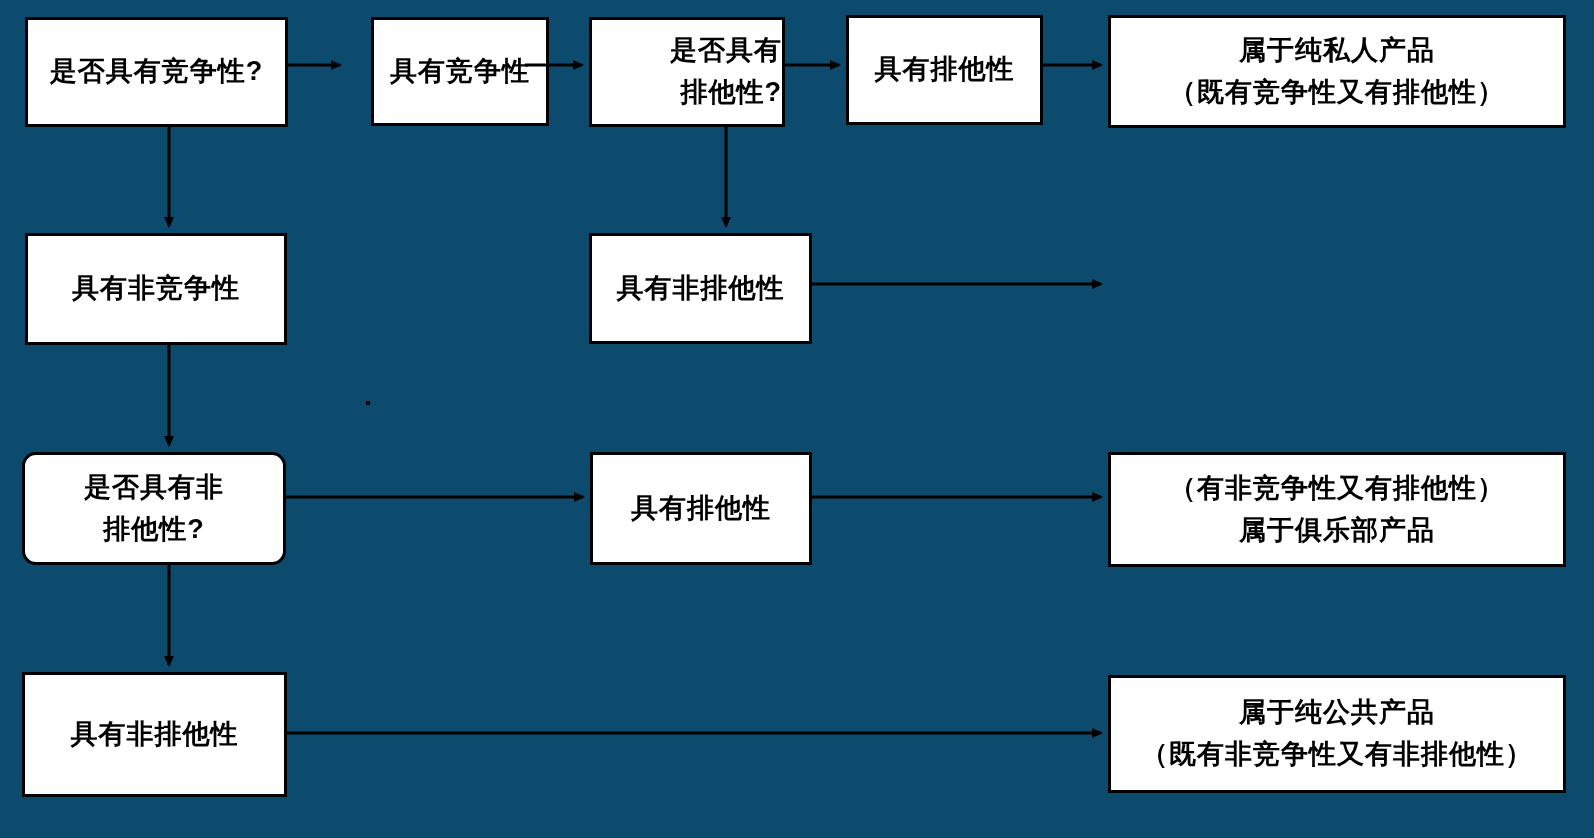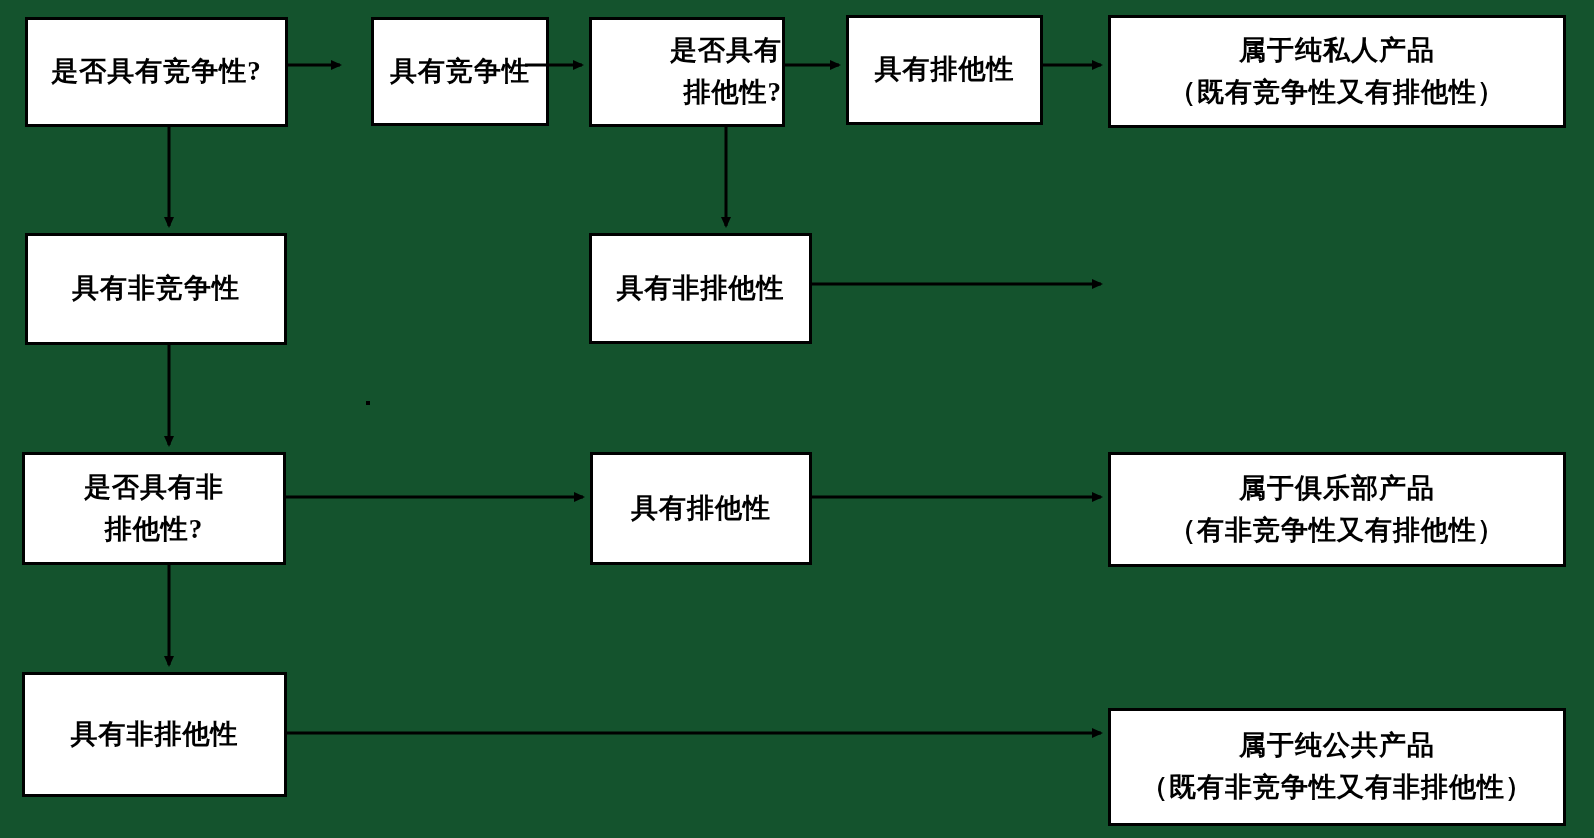--- a/index.html
+++ b/index.html
@@ -4,22 +4,22 @@
 <style>
   html, body {
     margin: 0;
     padding: 0;
     background: #ffffff;
   }
   #stage {
     position: relative;
     width: 1594px;
     height: 838px;
-    background: #14532d;
-    font-family: Liberation Serif, serif;
+    background: #0c4a6e;
+    font-family: Liberation Sans, sans-serif;
     color: #000000;
     overflow: hidden;
   }
   .node {
     position: absolute;
     box-sizing: border-box;
     border: 3px solid #000000;
     background: #ffffff;
     display: flex;
     flex-direction: column;
@@ -38,26 +38,26 @@
   .n-q-competitive   { left: 25px;   top: 17px;  width: 263px; height: 110px; }
   .n-has-competitive { left: 347px;  top: 17px;  width: 178px; height: 109px; margin-left: 24px; }
   .n-q-exclusive     { left: 589px;  top: 17px;  width: 196px; height: 110px; align-items: flex-end; }
   .n-has-exclusive   { left: 846px;  top: 15px;  width: 197px; height: 110px; }
   .n-pure-private    { left: 1108px; top: 15px;  width: 458px; height: 113px; }
   
   .n-non-competitive   { left: 25px;   top: 233px; width: 262px; height: 112px; }
   .n-non-exclusive-mid { left: 589px;  top: 233px; width: 223px; height: 111px; }
   .n-common-resource   { left: 1108px; top: 233px; width: 458px; height: 113px; }
   
-  .n-q-non-exclusive { left: 22px;   top: 452px; width: 264px; height: 113px; }
+  .n-q-non-exclusive { left: 22px;   top: 452px; width: 264px; height: 113px; border-radius: 14px; }
   .n-has-exclusive2  { left: 590px;  top: 452px; width: 222px; height: 113px; }
   .n-club-product    { left: 1108px; top: 452px; width: 458px; height: 115px; }
   
   .n-non-exclusive-final { left: 22px;   top: 672px; width: 265px; height: 125px; }
-  .n-pure-public         { left: 1108px; top: 708px; width: 458px; height: 118px; }
+  .n-pure-public         { left: 1108px; top: 675px; width: 458px; height: 118px; }
 
   #wires {
     position: absolute;
     left: 0; top: 0;
     width: 1594px;
     height: 838px;
     pointer-events: none;
   }
   .artifact-dot {
     position: absolute;
@@ -103,22 +103,22 @@
 
   <div class="node n-q-non-exclusive">
     <span>是否具有非</span>
     <span>排他性?</span>
   </div>
   <div class="node n-has-exclusive2">
     <span>具有排他性</span>
 
   </div>
   <div class="node n-club-product">
+    <span>（有非竞争性又有排他性）</span>
     <span>属于俱乐部产品</span>
-    <span>（有非竞争性又有排他性）</span>
   </div>
 
   <div class="node n-non-exclusive-final">
     <span>具有非排他性</span>
 
   </div>
   <div class="node n-pure-public">
     <span>属于纯公共产品</span>
     <span>（既有非竞争性又有非排他性）</span>
   </div>

